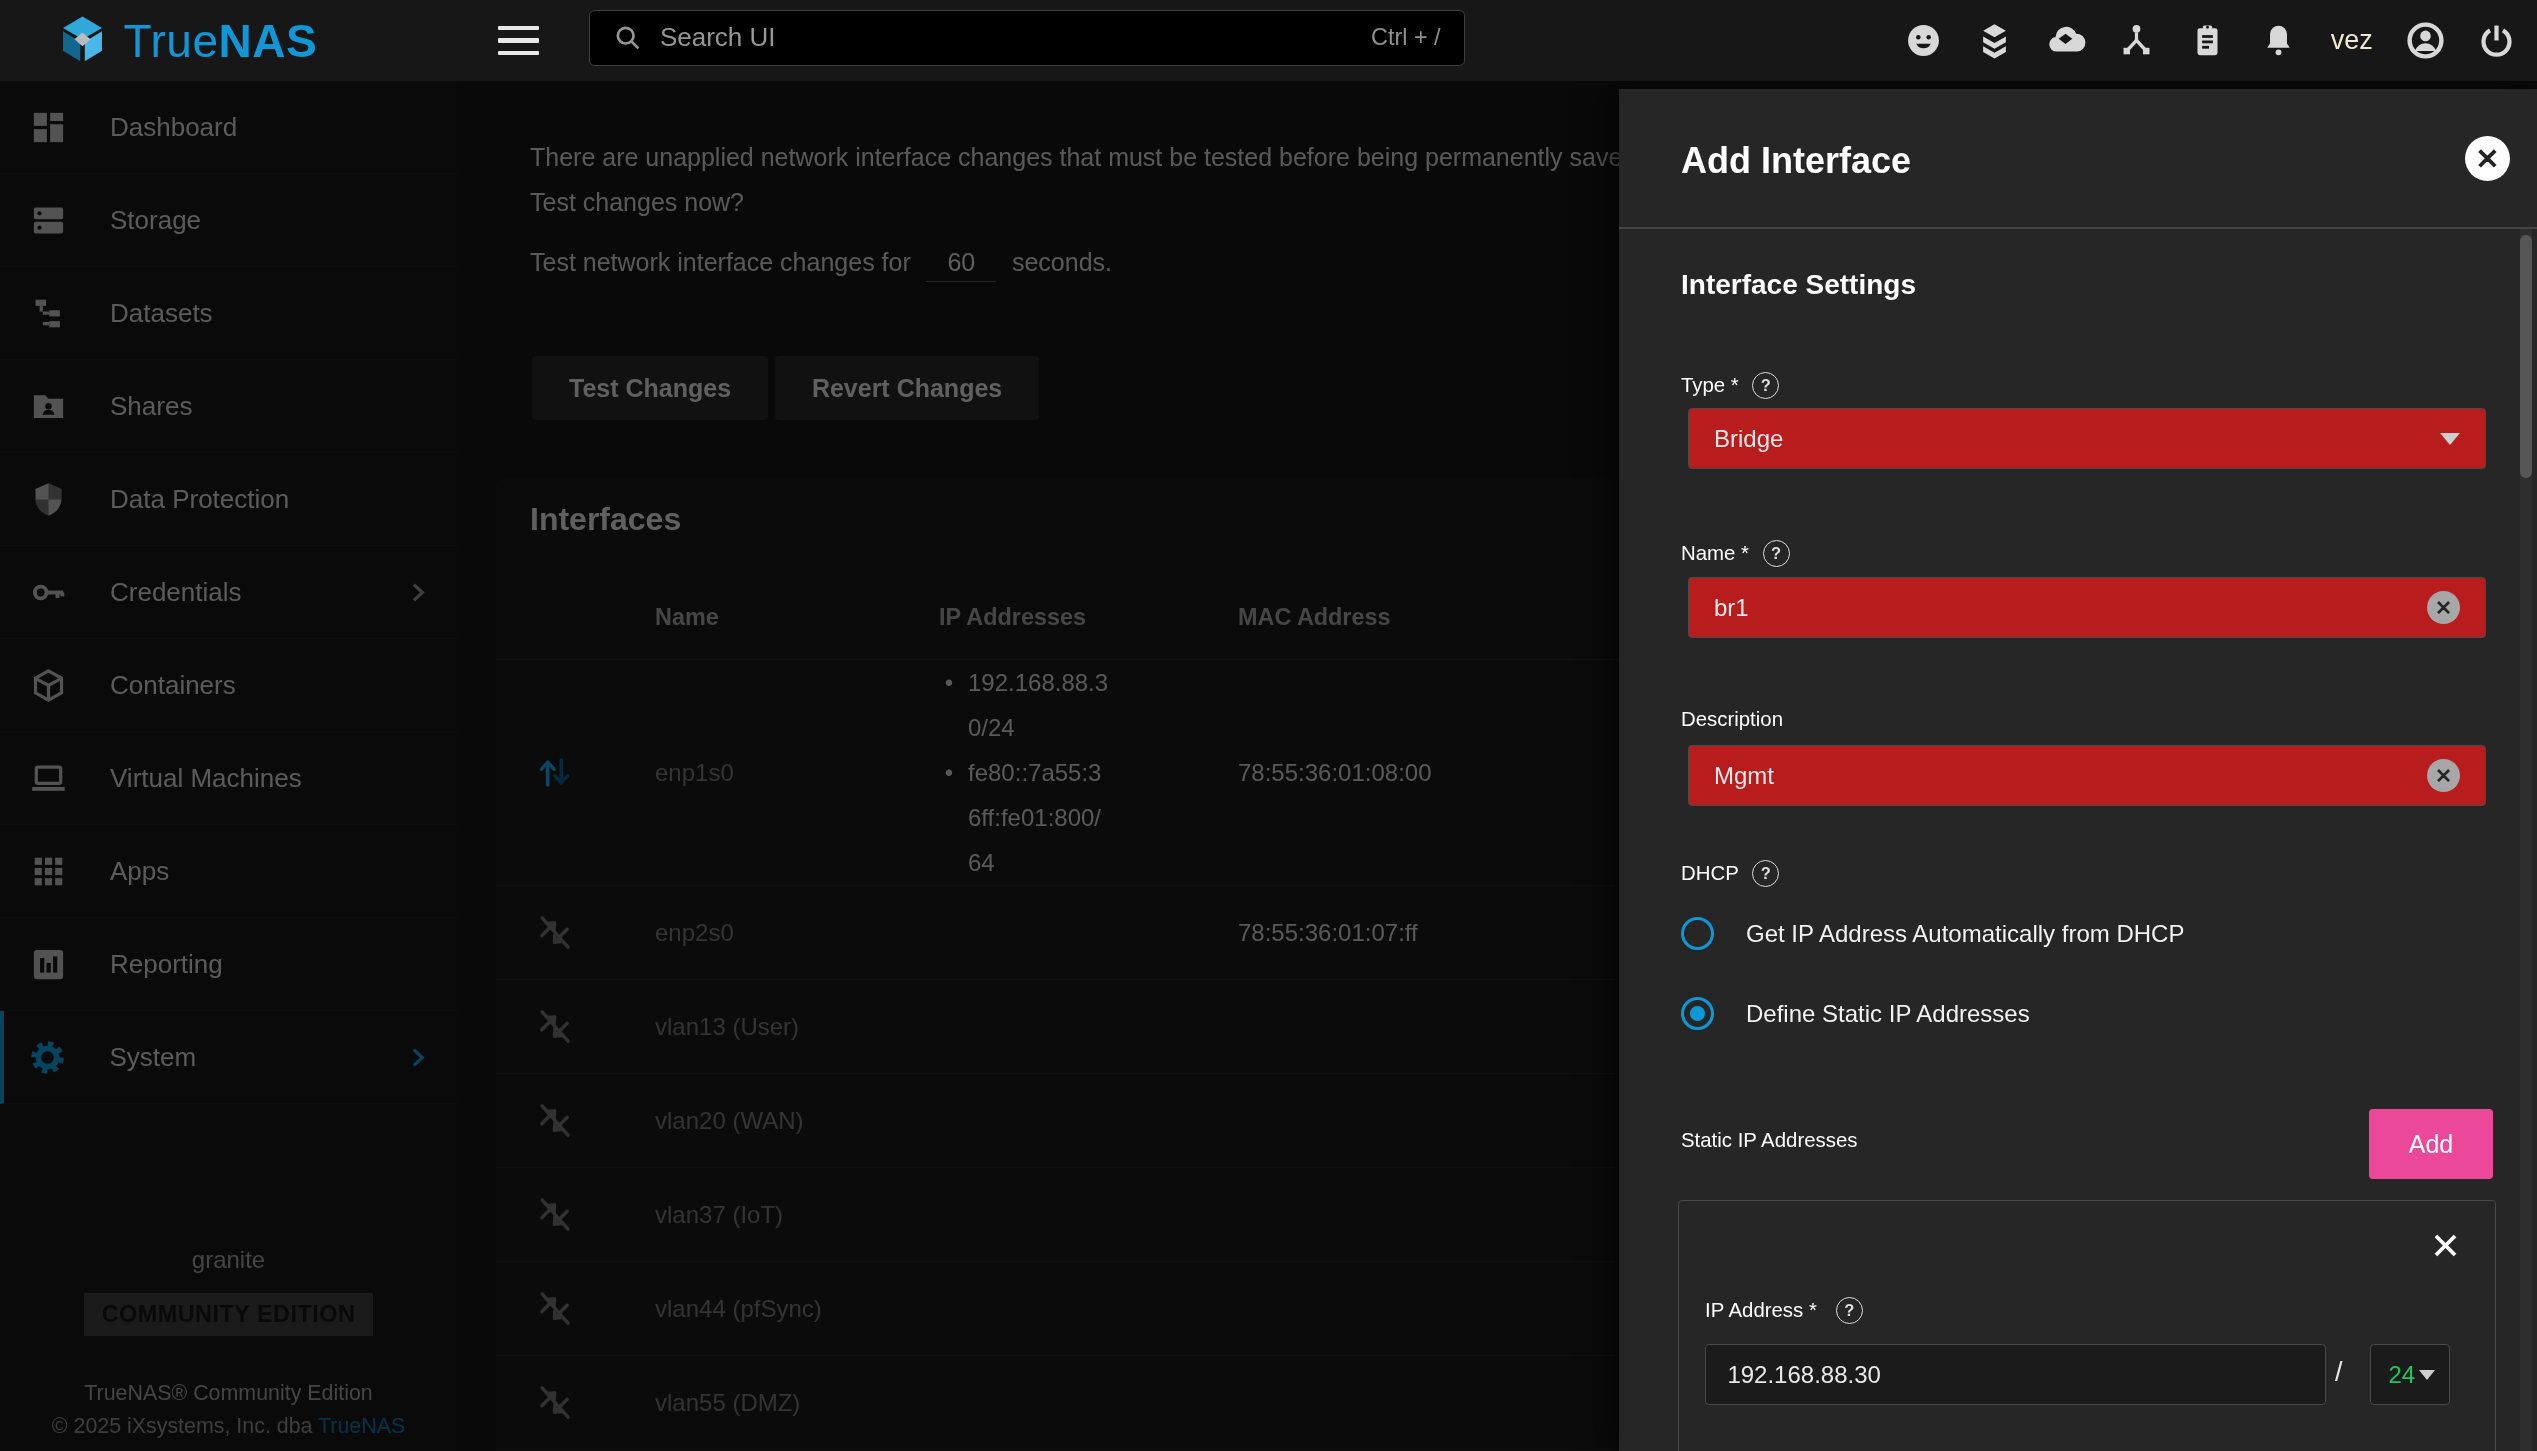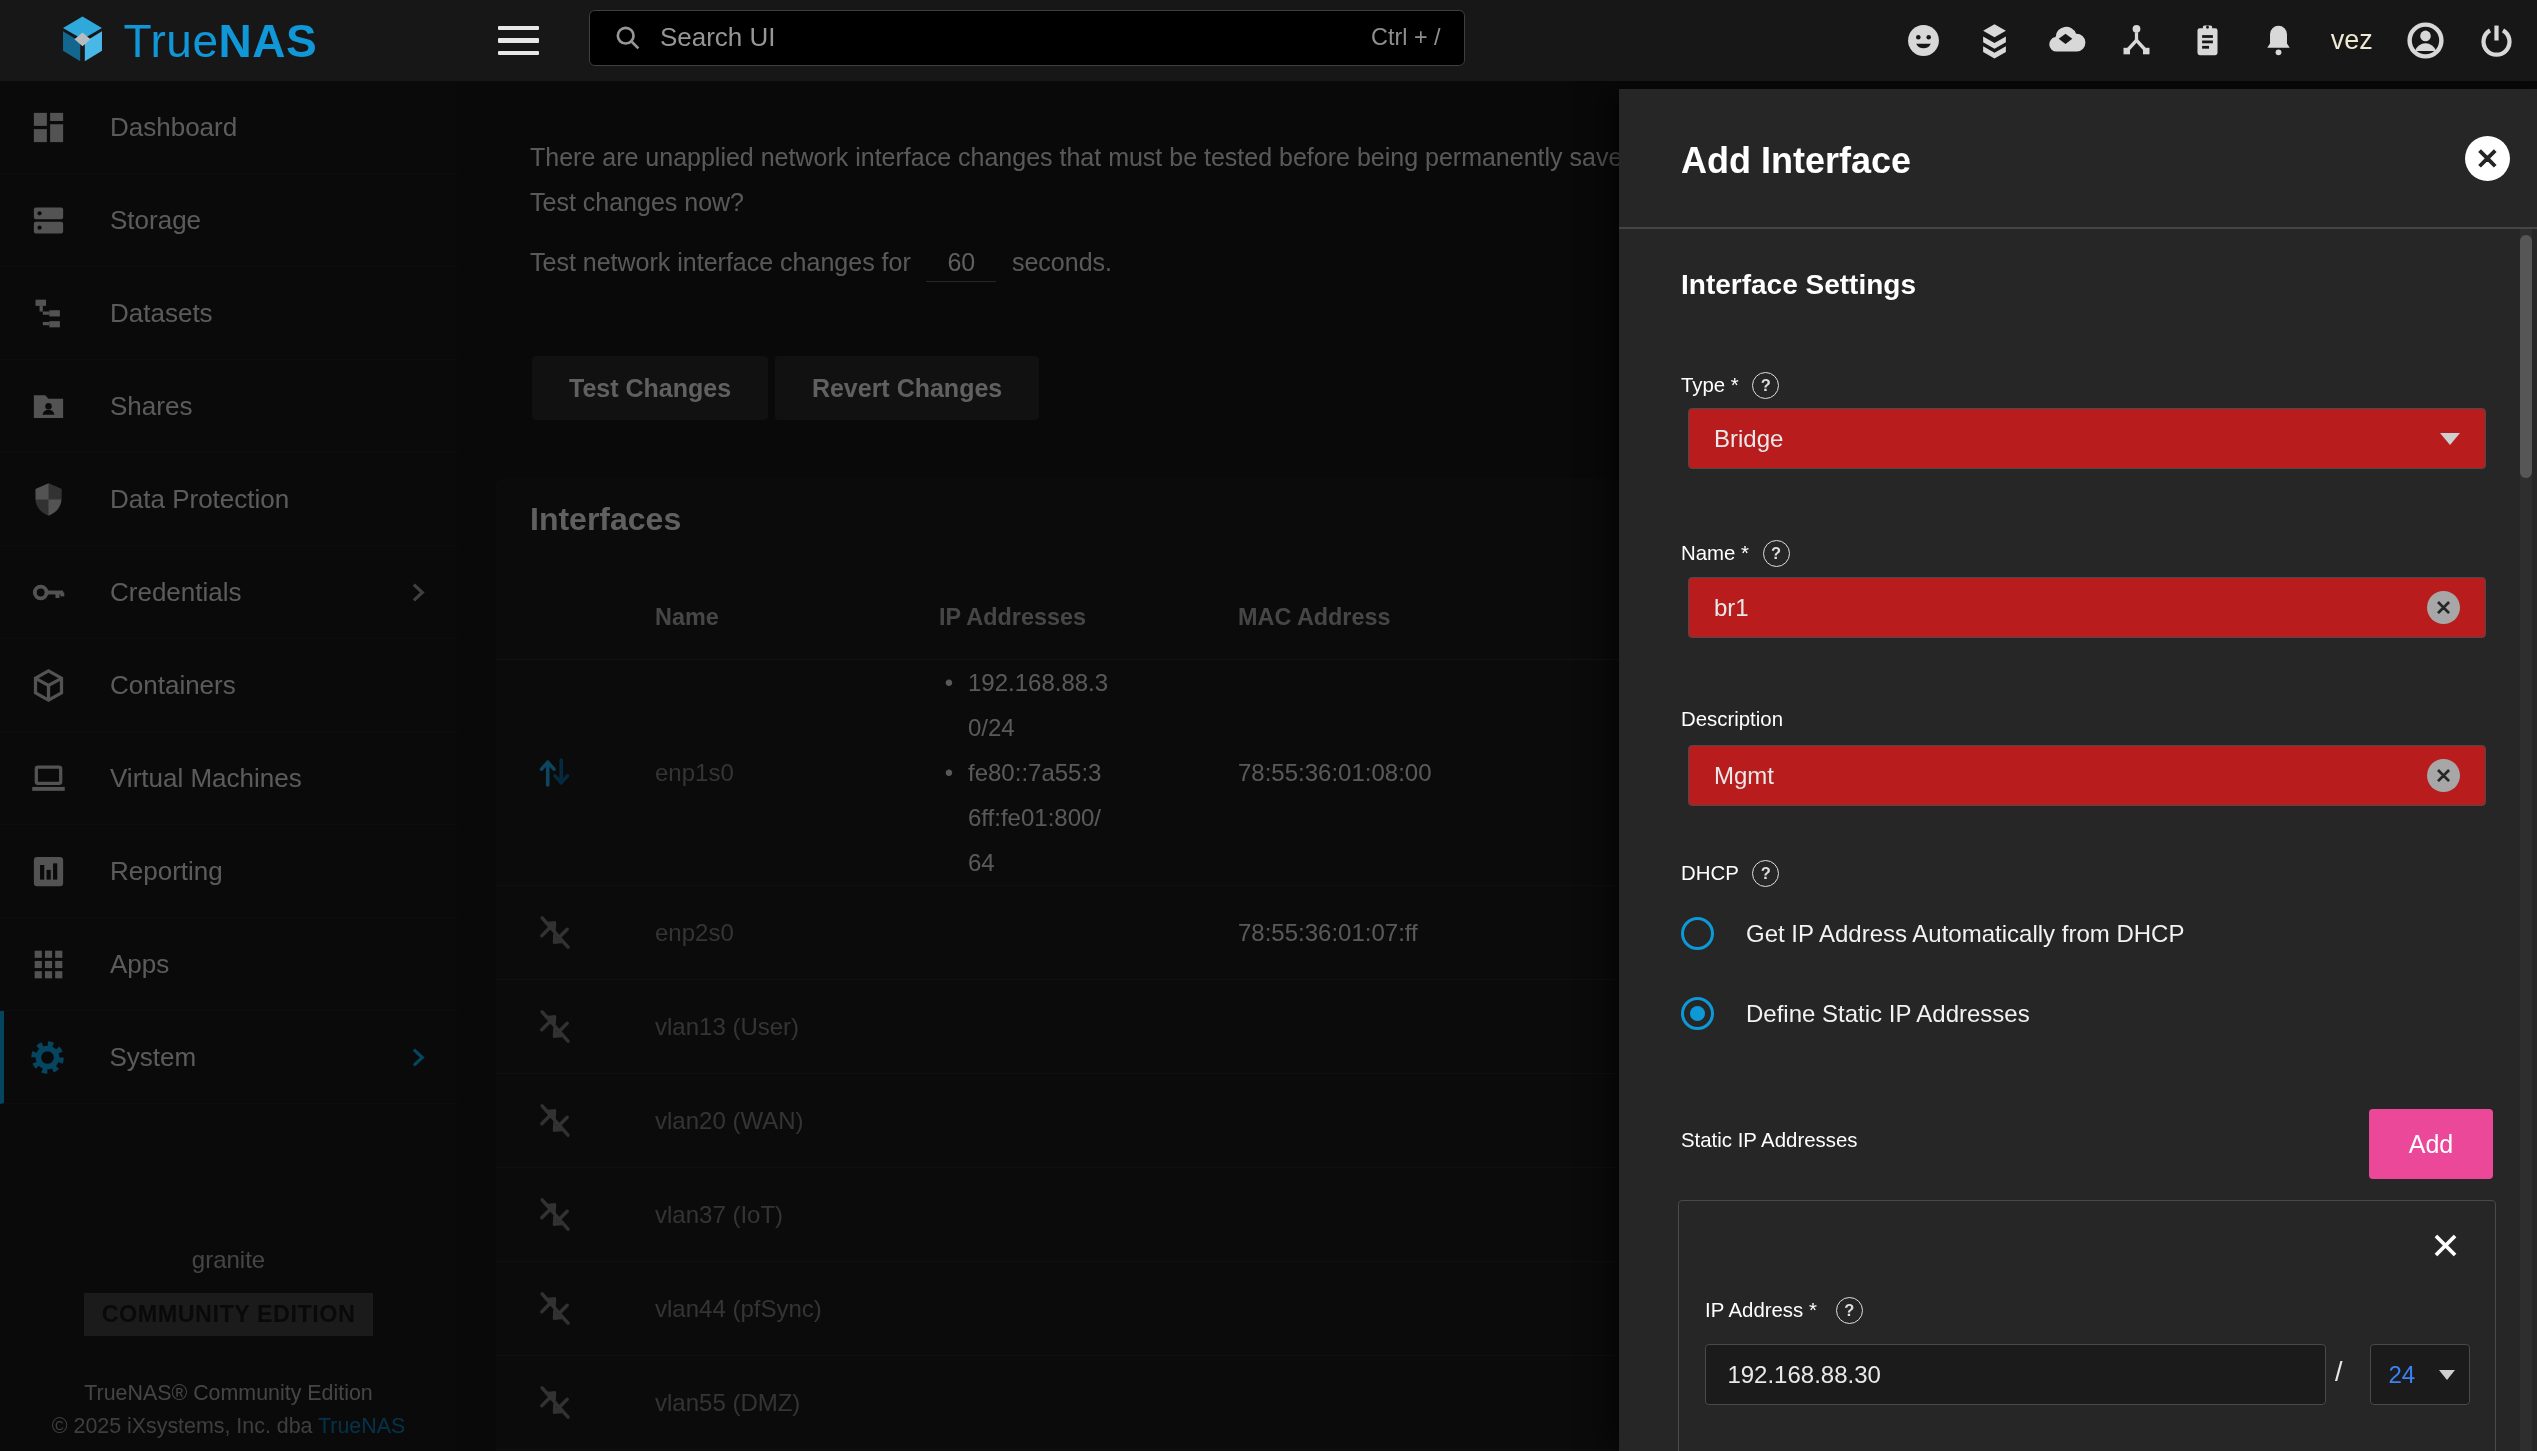--- a/index.html
+++ b/index.html
@@ -78,21 +78,21 @@
   .radio-row { position:absolute; left:62px; display:flex; align-items:center; gap:32px; cursor:pointer; }
   .radio { width:33px; height:33px; border:3.4px solid #0d98d8; border-radius:50%; flex:none; display:flex; align-items:center; justify-content:center; }
   .radio .dot { width:15.6px; height:15.6px; border-radius:50%; background:#0d98d8; }
   .radio-lbl { font-size:24px; color:#f2f2f2; }
   .add-btn { position:absolute; left:750px; top:1020px; width:124px; height:70px; background:#ec4899; color:#ffffff; font-size:25px; border:none; border-radius:3.9px; font-family:inherit; cursor:pointer; }
   .entry-box { position:absolute; left:59px; top:1111px; width:818px; height:292px; border:1px solid #4a4a4a; border-radius:3.9px; }
   .entry-x { position:absolute; left:749px; top:29px; width:35px; height:35px; color:#ffffff; font-size:37px; line-height:33px; text-align:center; cursor:pointer; font-weight:400; }
   .e-label { position:absolute; left:26px; top:96px; display:flex; align-items:center; gap:19px; font-size:20.4px; color:#ffffff; }
   .e-input { position:absolute; left:26px; top:143px; width:621px; height:61px; background:#1b1b1b; border:1px solid #4a4a4a; border-radius:3.9px; display:flex; align-items:center; padding:0 21.4px; font-size:24px; color:#e9e9e9; cursor:text; }
   .e-slash { position:absolute; left:656px; top:156px; font-size:27px; color:#e9e9e9; }
-  .e-prefix { position:absolute; left:691px; top:143px; width:100px; height:61px; background:#1b1b1b; border:1px solid #4a4a4a; border-radius:3.9px; display:flex; align-items:center; justify-content:space-between; padding:0 13.6px 0 17.5px; font-size:24px; color:#3b82f6; cursor:pointer; }
+  .e-prefix { position:absolute; left:691px; top:143px; width:80px; height:61px; background:#1b1b1b; border:1px solid #4a4a4a; border-radius:3.9px; display:flex; align-items:center; justify-content:space-between; padding:0 13.6px 0 17.5px; font-size:24px; color:#22c55e; cursor:pointer; }
   .e-prefix .dd-arrow { border-left-width:8.8px; border-right-width:8.8px; border-top-width:10.7px; }
   .pscroll { position:absolute; right:5.8px; top:140px; bottom:0; width:12.7px; background:#2e2e2e; }
   .pscroll .thumb { position:absolute; left:0; top:5.8px; width:12.7px; height:243px; background:#565656; border-radius:5.8px; }
 
   svg { display:block; }
 </style>
 </head>
 <body>
 
 <div class="topbar">
@@ -271,48 +271,48 @@
     <span class="lbl">Containers</span>
   </div>
   <div class="nav-item">
     <span class="icn">
         <svg width="39" height="39" viewBox="0 0 24 24">
           <rect x="4.5" y="5" width="15" height="10" rx="1" fill="none" stroke="currentColor" stroke-width="2"></rect>
           <rect x="2" y="17.2" width="20" height="2.4" fill="currentColor"></rect>
         </svg>
       </span>
     <span class="lbl">Virtual Machines</span>
-  </div>
-  <div class="nav-item">
-    <span class="icn">
-        <svg width="39" height="39" viewBox="0 0 24 24">
-          <rect x="3" y="3" width="18" height="18" rx="2" fill="currentColor"></rect>
-          <rect x="6.8" y="8" width="2.6" height="9" fill="#171717"></rect>
-          <rect x="10.8" y="11" width="2.6" height="6" fill="#171717"></rect>
-          <rect x="14.8" y="7" width="2.6" height="10" fill="#171717"></rect>
-        </svg>
-      </span>
-    <span class="lbl">Reporting</span>
   </div>
   <div class="nav-item">
     <span class="icn">
         <svg width="39" height="39" viewBox="0 0 24 24" fill="currentColor">
           <rect x="3.5" y="3.5" width="4.4" height="4.4"></rect>
           <rect x="9.8" y="3.5" width="4.4" height="4.4"></rect>
           <rect x="16.1" y="3.5" width="4.4" height="4.4"></rect>
           <rect x="3.5" y="9.8" width="4.4" height="4.4"></rect>
           <rect x="9.8" y="9.8" width="4.4" height="4.4"></rect>
           <rect x="16.1" y="9.8" width="4.4" height="4.4"></rect>
           <rect x="3.5" y="16.1" width="4.4" height="4.4"></rect>
           <rect x="9.8" y="16.1" width="4.4" height="4.4"></rect>
           <rect x="16.1" y="16.1" width="4.4" height="4.4"></rect>
         </svg>
       </span>
     <span class="lbl">Apps</span>
   </div>
+  <div class="nav-item">
+    <span class="icn">
+        <svg width="39" height="39" viewBox="0 0 24 24">
+          <rect x="3" y="3" width="18" height="18" rx="2" fill="currentColor"></rect>
+          <rect x="6.8" y="8" width="2.6" height="9" fill="#171717"></rect>
+          <rect x="10.8" y="11" width="2.6" height="6" fill="#171717"></rect>
+          <rect x="14.8" y="7" width="2.6" height="10" fill="#171717"></rect>
+        </svg>
+      </span>
+    <span class="lbl">Reporting</span>
+  </div>
   <div class="nav-item active">
     <span class="icn">
         <svg width="39" height="39" viewBox="0 0 24 24" fill="none" stroke="currentColor">
           <circle cx="12" cy="12" r="8" stroke-width="4" stroke-dasharray="3.1 3.18"></circle>
           <circle cx="12" cy="12" r="5.6" stroke-width="3.4"></circle>
         </svg>
       </span>
     <span class="lbl">System</span>
     <span class="chev">
         <svg width="29" height="29" viewBox="0 0 24 24" fill="none" stroke="currentColor" stroke-width="2.6">

